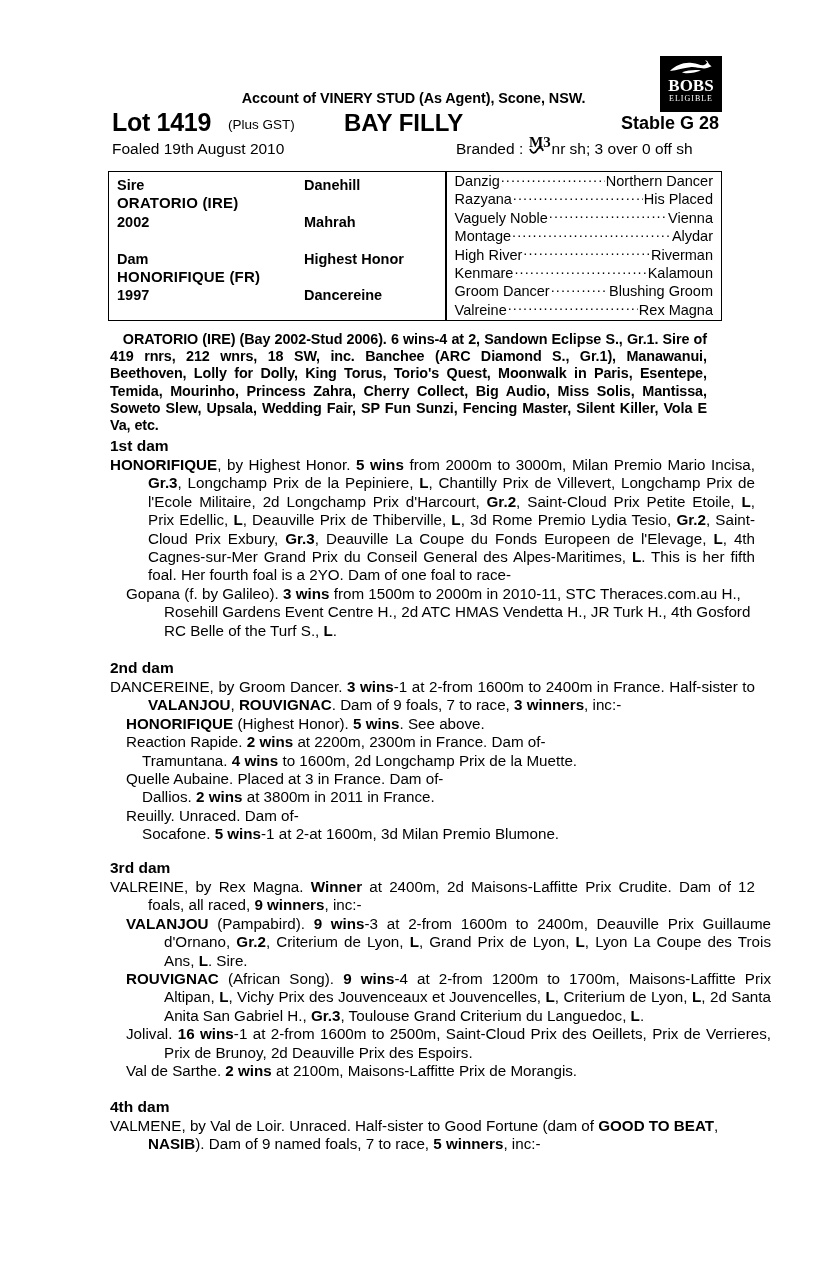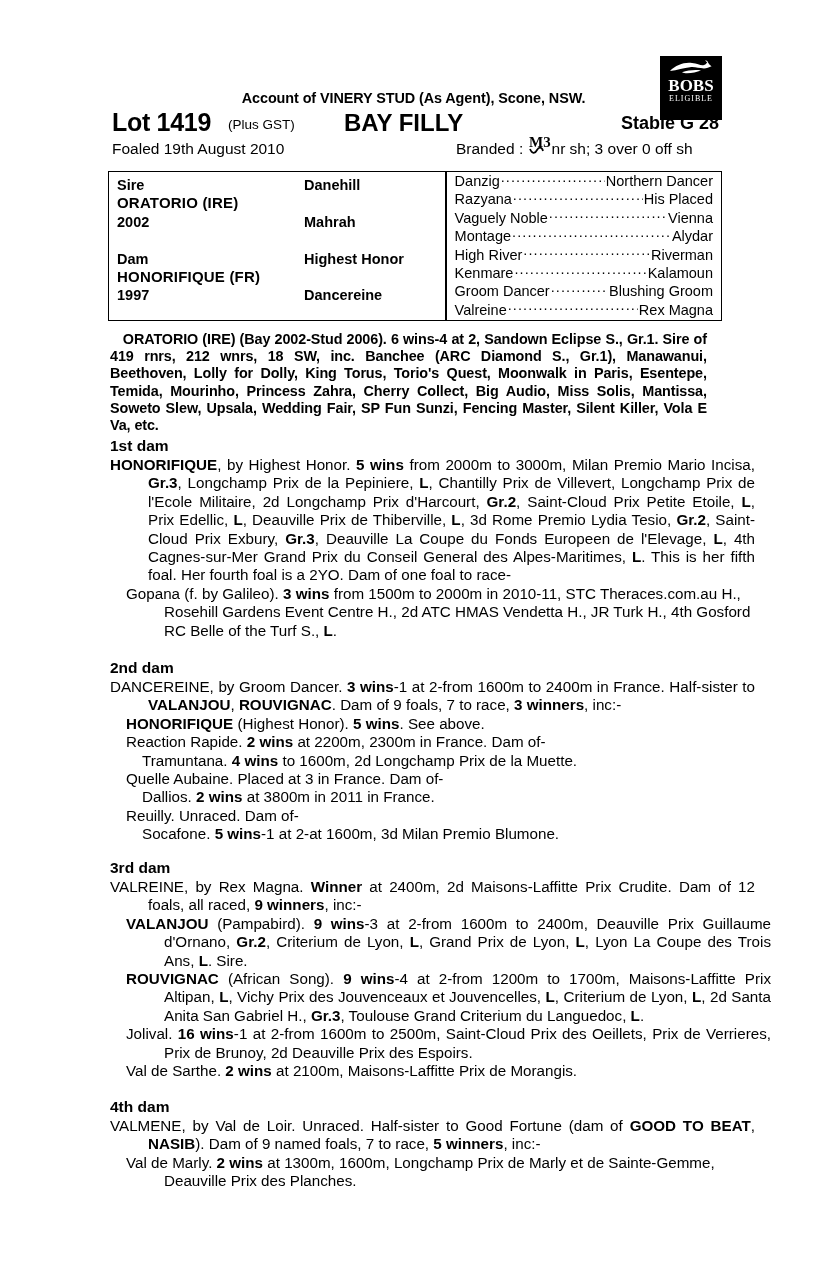--- a/index.html
+++ b/index.html
@@ -21,21 +21,21 @@
     width: 827px;
     height: 1270px;
   }
 
   
   .bobs-logo {
     position: absolute;
     left: 660px;
     top: 56px;
     width: 62px;
-    height: 64px;
+    height: 56px;
     background: #000000;
     display: flex;
     flex-direction: column;
     align-items: center;
     justify-content: flex-start;
     padding-top: 3px;
     box-sizing: border-box;
   }
   .bobs-bird { width: 46px; height: 17px; display:block; }
   .bobs-word {
@@ -364,16 +364,15 @@
       <div class="dam-head">3rd dam</div>
       <div class="entry hang0">VALREINE, by Rex Magna. <b>Winner</b> at 2400m, 2d Maisons-Laffitte Prix Crudite. Dam of 12 foals, all raced, <b>9 winners</b>, inc:-</div>
       <div class="entry hang1"><b>VALANJOU</b> (Pampabird). <b>9 wins</b>-3 at 2-from 1600m to 2400m, Deauville Prix Guillaume d'Ornano, <b>Gr.2</b>, Criterium de Lyon, <b>L</b>, Grand Prix de Lyon, <b>L</b>, Lyon La Coupe des Trois Ans, <b>L</b>. Sire.</div>
       <div class="entry hang1"><b>ROUVIGNAC</b> (African Song). <b>9 wins</b>-4 at 2-from 1200m to 1700m, Maisons-Laffitte Prix Altipan, <b>L</b>, Vichy Prix des Jouvenceaux et Jouvencelles, <b>L</b>, Criterium de Lyon, <b>L</b>, 2d Santa Anita San Gabriel H., <b>Gr.3</b>, Toulouse Grand Criterium du Languedoc, <b>L</b>.</div>
       <div class="entry hang1">Jolival. <b>16 wins</b>-1 at 2-from 1600m to 2500m, Saint-Cloud Prix des Oeillets, Prix de Verrieres, Prix de Brunoy, 2d Deauville Prix des Espoirs.</div>
       <div class="entry hang1">Val de Sarthe. <b>2 wins</b> at 2100m, Maisons-Laffitte Prix de Morangis.</div>
     </div>
   <div class="sec" id="sec-4th">
       <div class="dam-head">4th dam</div>
       <div class="entry hang0">VALMENE, by Val de Loir. Unraced. Half-sister to Good Fortune (dam of <b>GOOD TO BEAT</b>, <b>NASIB</b>). Dam of 9 named foals, 7 to race, <b>5 winners</b>, inc:-</div>
-      <div class="entry hang1">Val de Marly. <b>2 wins</b> at 1300m, 1600m, Longchamp Prix de Marly et de Sainte-Gemme, Deauville Prix des Planches.</div>
     </div>
 
 </div>
 
 </body></html>

